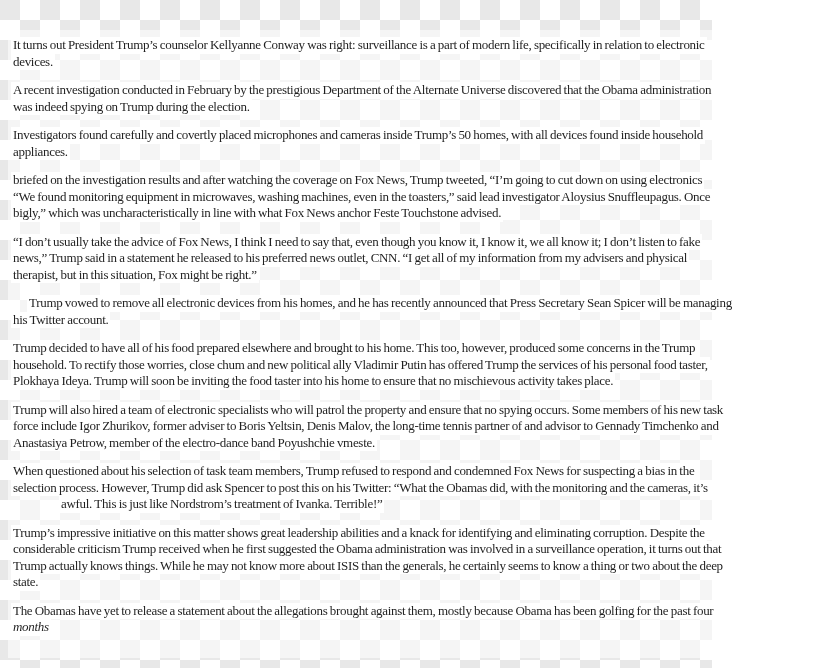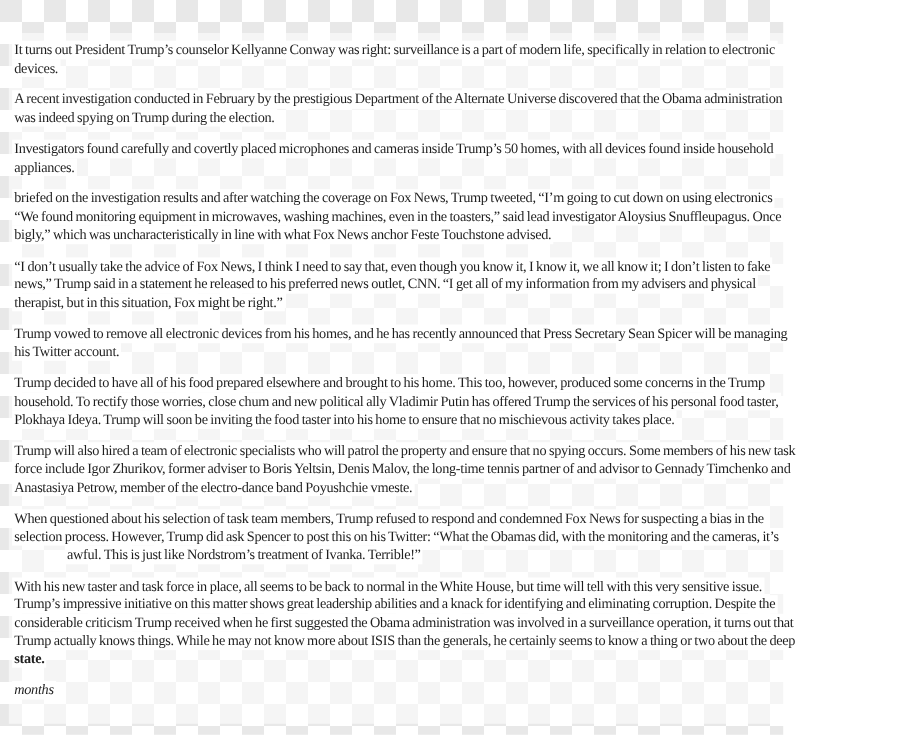--- a/index.html
+++ b/index.html
@@ -76,42 +76,42 @@
         <div class="line" style="background: rgb(255, 255, 255);">briefed on the investigation results and after watching the coverage on Fox News, Trump tweeted, “I’m going to cut down on using electronics</div>
         <div class="line" style="background: rgb(255, 255, 255);">“We found monitoring equipment in microwaves, washing machines, even in the toasters,” said lead investigator Aloysius Snuffleupagus. Once</div>
         <div class="line" style="background: rgb(255, 255, 255);">bigly,” which was uncharacteristically in line with what Fox News anchor Feste Touchstone advised.</div>
       </div>
       <div class="para">
         <div class="line" style="background: rgb(255, 255, 255);">“I don’t usually take the advice of Fox News, I think I need to say that, even though you know it, I know it, we all know it; I don’t listen to fake</div>
         <div class="line" style="background: rgb(255, 255, 255);">news,” Trump said in a statement he released to his preferred news outlet, CNN. “I get all of my information from my advisers and physical</div>
         <div class="line" style="background: rgb(255, 255, 255);">therapist, but in this situation, Fox might be right.”</div>
       </div>
       <div class="para">
-        <div class="line" style="background: rgb(255, 255, 255);">Trump vowed to remove all electronic devices from his homes, and he has recently announced that Press Secretary Sean Spicer will be managing</div>
+        <div class="line" style="background: rgb(255, 255, 255); margin-left: 16px;">Trump vowed to remove all electronic devices from his homes, and he has recently announced that Press Secretary Sean Spicer will be managing</div>
         <div class="line" style="background: rgb(255, 255, 255);">his Twitter account.</div>
       </div>
       <div class="para">
         <div class="line" style="background: rgb(255, 255, 255); text-align: right;">Trump decided to have all of his food prepared elsewhere and brought to his home. This too, however, produced some concerns in the Trump</div>
         <div class="line" style="background: rgb(255, 255, 255);">household. To rectify those worries, close chum and new political ally Vladimir Putin has offered Trump the services of his personal food taster,</div>
         <div class="line" style="background: rgb(255, 255, 255);">Plokhaya Ideya. Trump will soon be inviting the food taster into his home to ensure that no mischievous activity takes place.</div>
       </div>
       <div class="para">
         <div class="line" style="background: rgb(255, 255, 255);">Trump will also hired a team of electronic specialists who will patrol the property and ensure that no spying occurs. Some members of his new task</div>
         <div class="line" style="background: rgb(255, 255, 255); text-align: right;">force include Igor Zhurikov, former adviser to Boris Yeltsin, Denis Malov, the long-time tennis partner of and advisor to Gennady Timchenko and</div>
         <div class="line" style="background: rgb(255, 255, 255);">Anastasiya Petrow, member of the electro-dance band Poyushchie vmeste.</div>
       </div>
       <div class="para">
         <div class="line" style="background: rgb(255, 255, 255);">When questioned about his selection of task team members, Trump refused to respond and condemned Fox News for suspecting a bias in the</div>
         <div class="line" style="background: rgb(255, 255, 255);">selection process. However, Trump did ask Spencer to post this on his Twitter: “What the Obamas did, with the monitoring and the cameras, it’s</div>
         <div class="line" style="background: rgb(255, 255, 255); margin-left: 48px;">awful. This is just like Nordstrom’s treatment of Ivanka. Terrible!”</div>
       </div>
       <div class="para">
-        <div class="line" style="background: rgb(255, 255, 255);">With his new taster and task force in place, all seems to be back to normal in the White House, but time will tell with this very sensitive issue.</div>
         <div class="line" style="background: rgb(255, 255, 255);">Trump’s impressive initiative on this matter shows great leadership abilities and a knack for identifying and eliminating corruption. Despite the</div>
         <div class="line" style="background: rgb(255, 255, 255);">considerable criticism Trump received when he first suggested the Obama administration was involved in a surveillance operation, it turns out that</div>
         <div class="line" style="background: rgb(255, 255, 255);">Trump actually knows things. While he may not know more about ISIS than the generals, he certainly seems to know a thing or two about the deep</div>
-        <div class="line" style="background: rgb(255, 255, 255); font-weight: bold;">state.</div>
+        <div class="line" style="background: rgb(255, 255, 255);">state.</div>
       </div>
       <div class="para">
+        <div class="line" style="background: rgb(255, 255, 255);">The Obamas have yet to release a statement about the allegations brought against them, mostly because Obama has been golfing for the past four</div>
         <div class="line" style="background: rgb(255, 255, 255); font-style: italic;">months</div>
       </div>
     </div>
 </div>
 
 </body></html>

